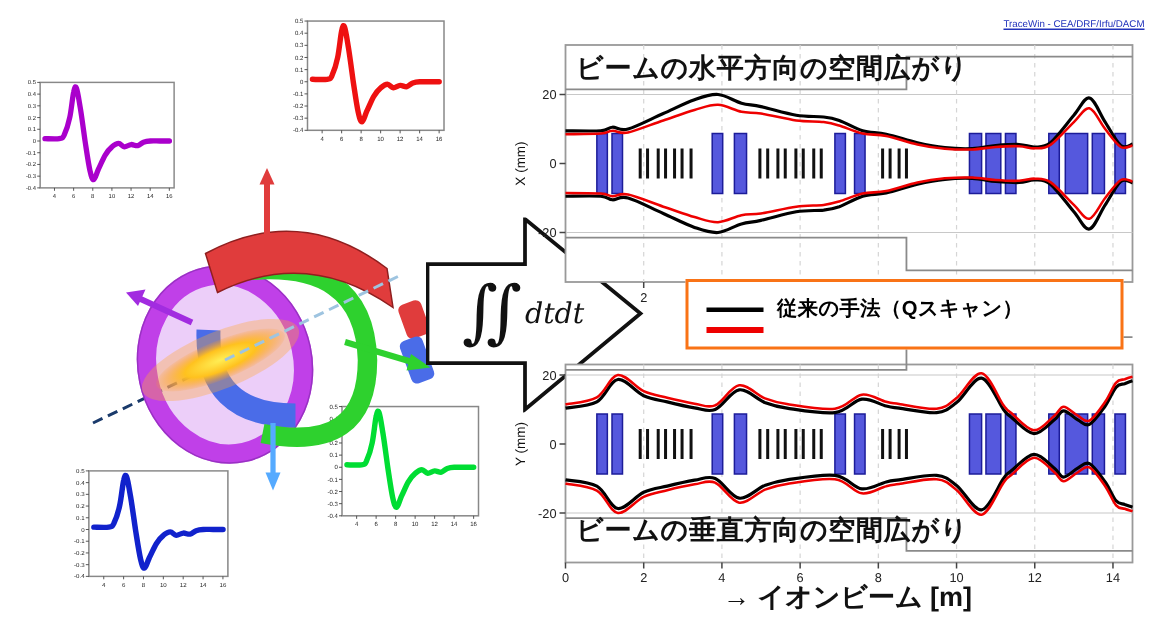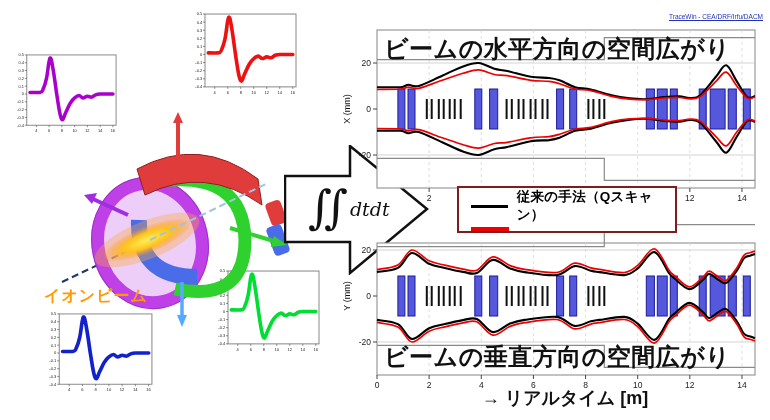--- a/index.html
+++ b/index.html
@@ -9,27 +9,27 @@
   .mini-plot svg{width:100%;height:100%;display:block;}
   #ion-beam-label{position:absolute;left:44px;top:286px;font-size:16px;font-weight:bold;
          color:#ff9900;letter-spacing:1px;}
   #sensor-svg{position:absolute;left:55px;top:105px;}
   #block-arrow{position:absolute;left:284px;top:145px;width:146px;height:130px;}
   #formula{position:absolute;left:24px;top:32px;height:64px;display:flex;align-items:center;
          font-family:"DejaVu Serif",serif;color:#111;}
   #formula .ints{font-size:46px;letter-spacing:-8px;line-height:1;transform:translateY(-2px);}
   #formula .dtdt{font-size:19px;font-style:italic;margin-left:10px;}
   #beamplots{position:absolute;left:340px;top:0;}
-  .plot-title{position:absolute;font-size:24px;font-weight:bold;color:#111;letter-spacing:0.5px;}
+  .plot-title{position:absolute;font-size:18px;font-weight:bold;color:#111;letter-spacing:0.5px;}
   #title-x{left:384px;top:33px;}
   #title-y{left:384px;top:341px;}
   #tracewin-credit{position:absolute;right:7px;top:13px;font-size:6.5px;color:#2233bb;
          text-decoration:underline;}
-  #legend{position:absolute;left:457px;top:186px;width:220px;height:47px;background:#fff;
-         border:2px solid #7f1d1d;box-sizing:border-box;display:flex;flex-direction:column;
+  #legend{position:absolute;left:457px;top:186px;width:292px;height:47px;background:#fff;
+         border:2px solid #f97316;box-sizing:border-box;display:flex;flex-direction:column;
          justify-content:center;gap:3px;padding-left:12px;z-index:5;}
   .legend-row{display:flex;align-items:center;gap:9px;}
   .legend-line{display:inline-block;width:38px;height:3.5px;}
   .legend-label{font-size:13.5px;font-weight:bold;letter-spacing:0.3px;}
   #x-axis-label{position:absolute;left:400px;top:386px;width:330px;text-align:center;
          font-size:18px;font-weight:bold;color:#111;}
   svg text{font-family:"Liberation Sans",sans-serif;}
 </style>
 </head>
 <body>
@@ -227,21 +227,20 @@
     <g>
       <line x1="175" y1="123" x2="222" y2="137" stroke="#2ed12e" stroke-width="4"></line>
       <polygon points="232,140 219,131 216,142" fill="#2ed12e"></polygon>
     </g>
     <g>
       <line x1="127" y1="177" x2="127" y2="212" stroke="#55aaff" stroke-width="3.5"></line>
       <polygon points="127,222 122,210 132,210" fill="#55aaff"></polygon>
     </g>
   </svg>
 
-  <div id="ion-beam-label">イオンビーム</div>
 
   <div id="block-arrow">
     <svg width="146" height="130" viewBox="0 0 146 130">
       <polygon points="1,31 66,31 66,1 143,64 66,128 66,97 1,97" fill="#ffffff" stroke="#111111" stroke-width="2.5" stroke-linejoin="miter"></polygon>
     </svg>
     <div id="formula">
       <span class="ints">∫∫</span>
       <span class="dtdt">dtdt</span>
     </div>
   </div>
@@ -397,14 +396,14 @@
   <div id="legend">
     <div class="legend-row">
       <span class="legend-line" style="background: rgb(0, 0, 0);"></span>
       <span class="legend-label" style="color: rgb(0, 0, 0);">従来の手法（Qスキャン）</span>
     </div>
     <div class="legend-row">
       <span class="legend-line" style="background: rgb(238, 0, 0);"></span>
     </div>
   </div>
 
-  <div id="x-axis-label">→ リアルタイム [m]</div>
+  <div id="x-axis-label">→ イオンビーム [m]</div>
 </div>
 
 </body></html>

